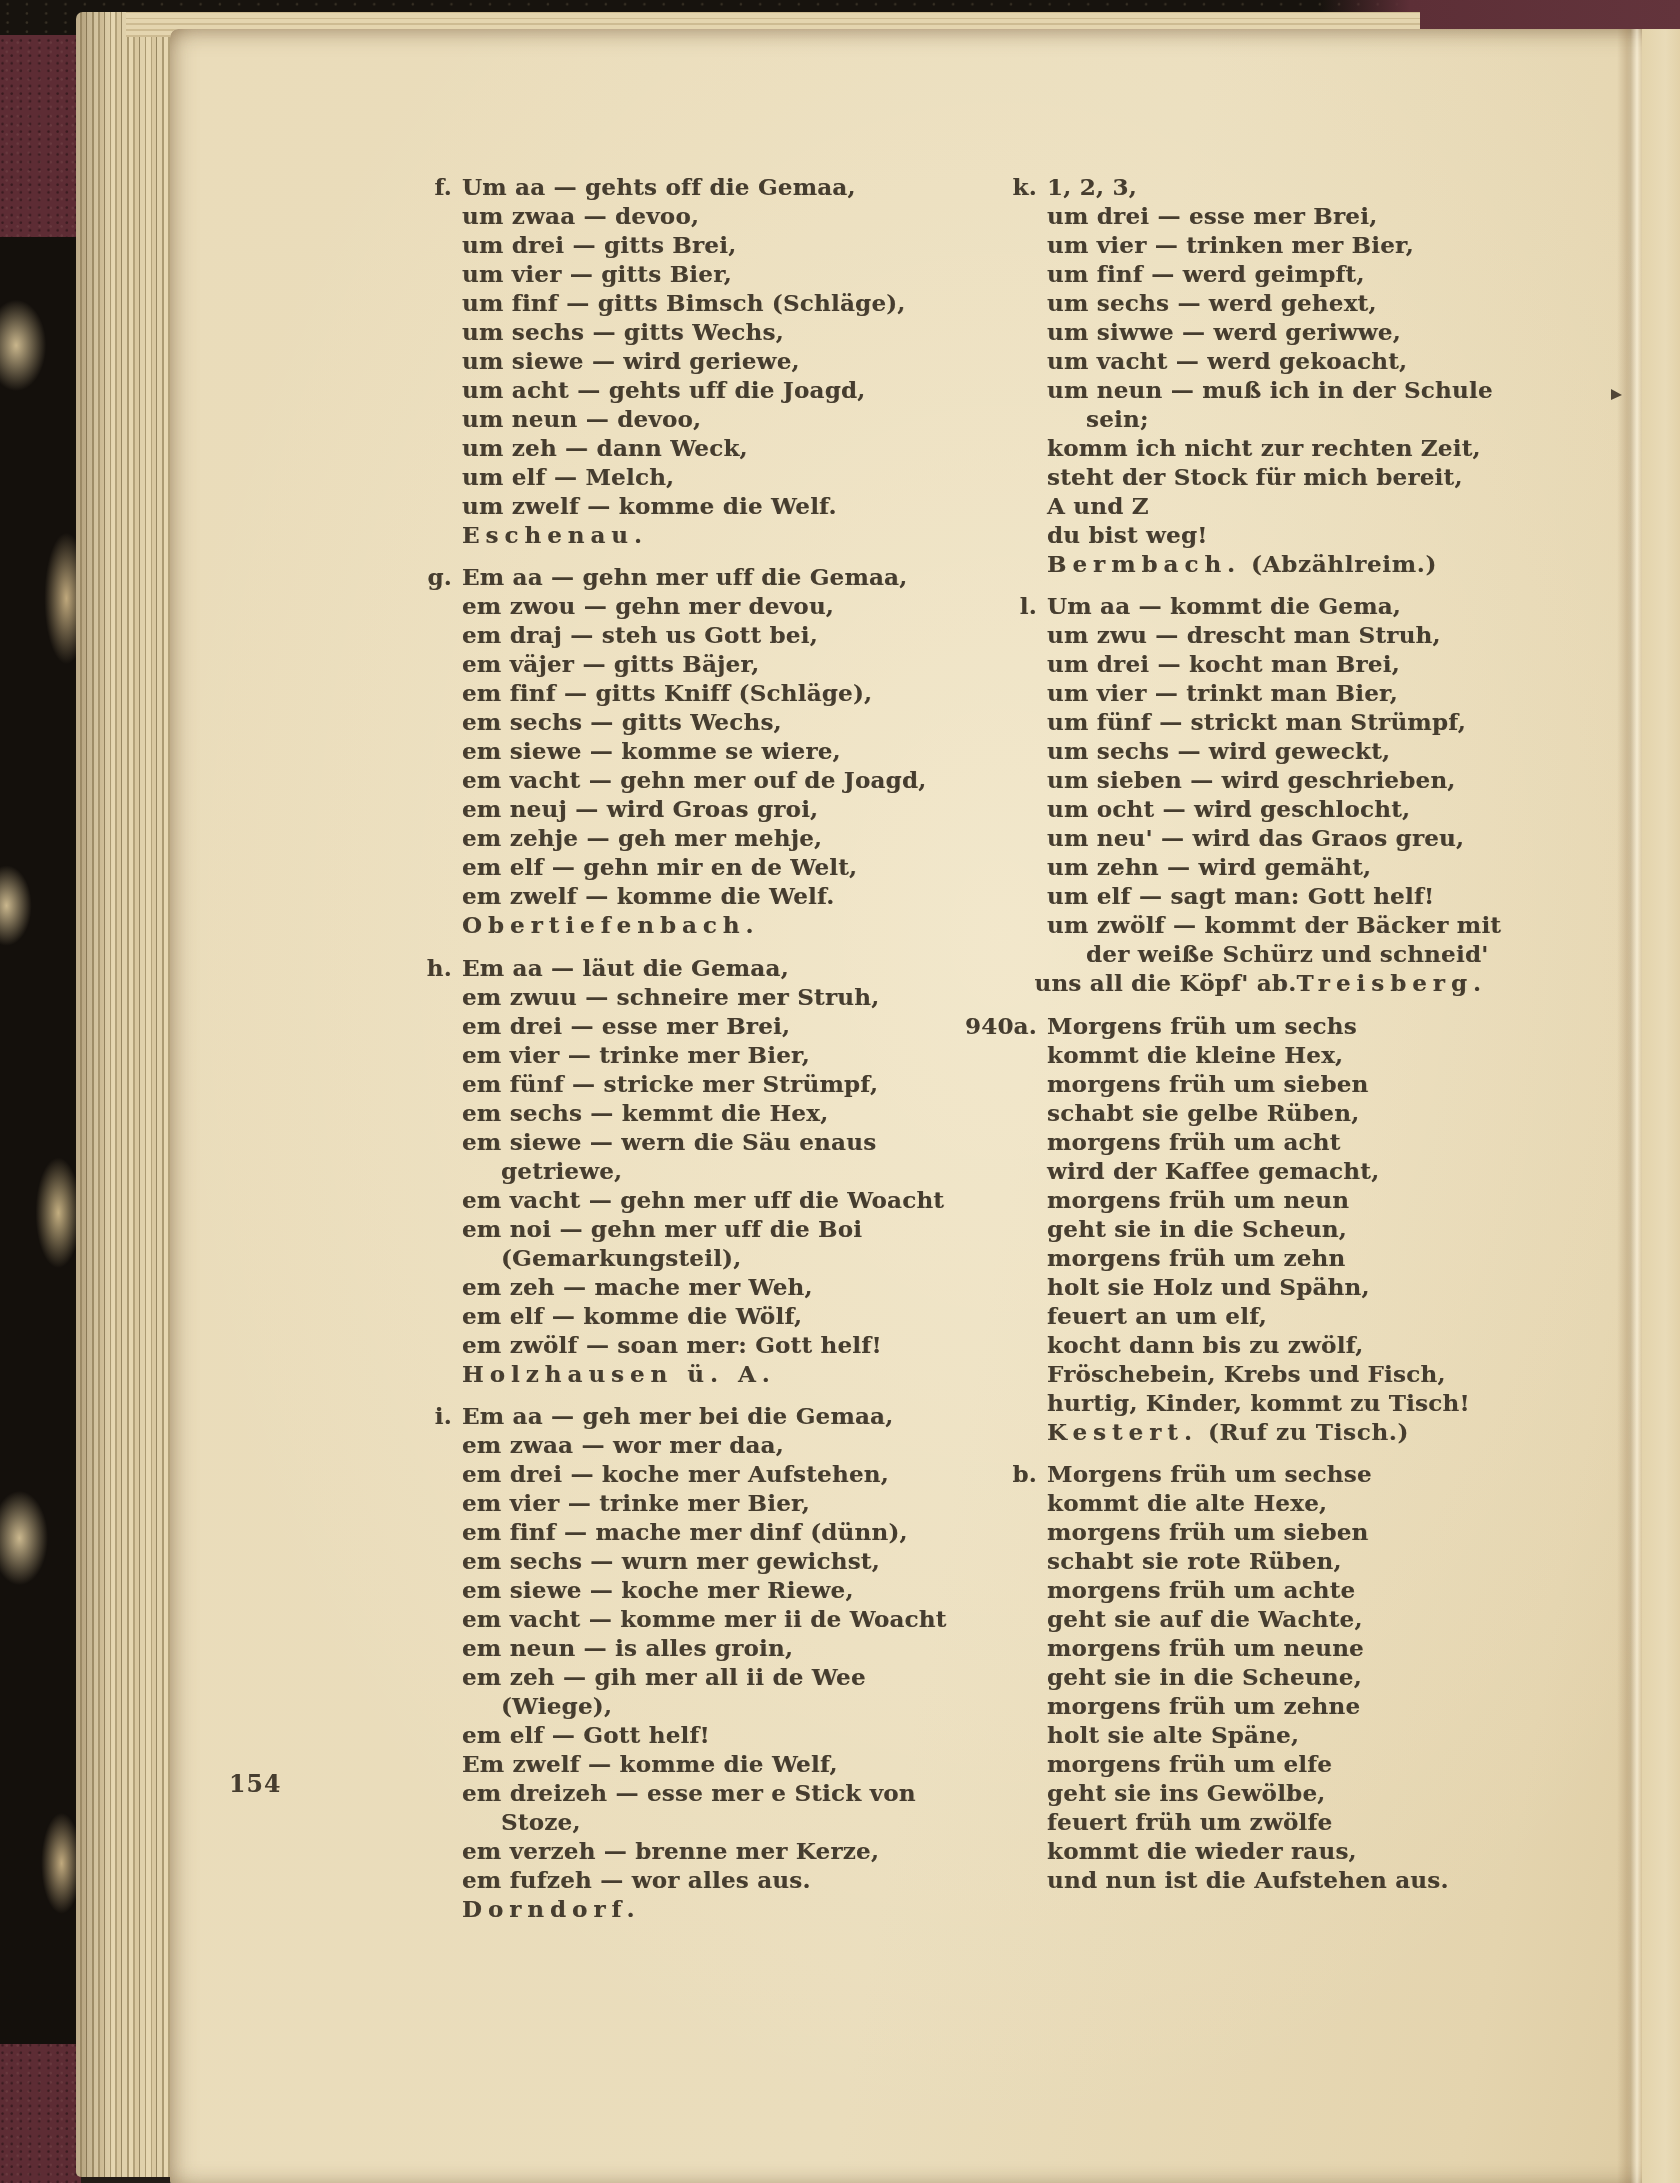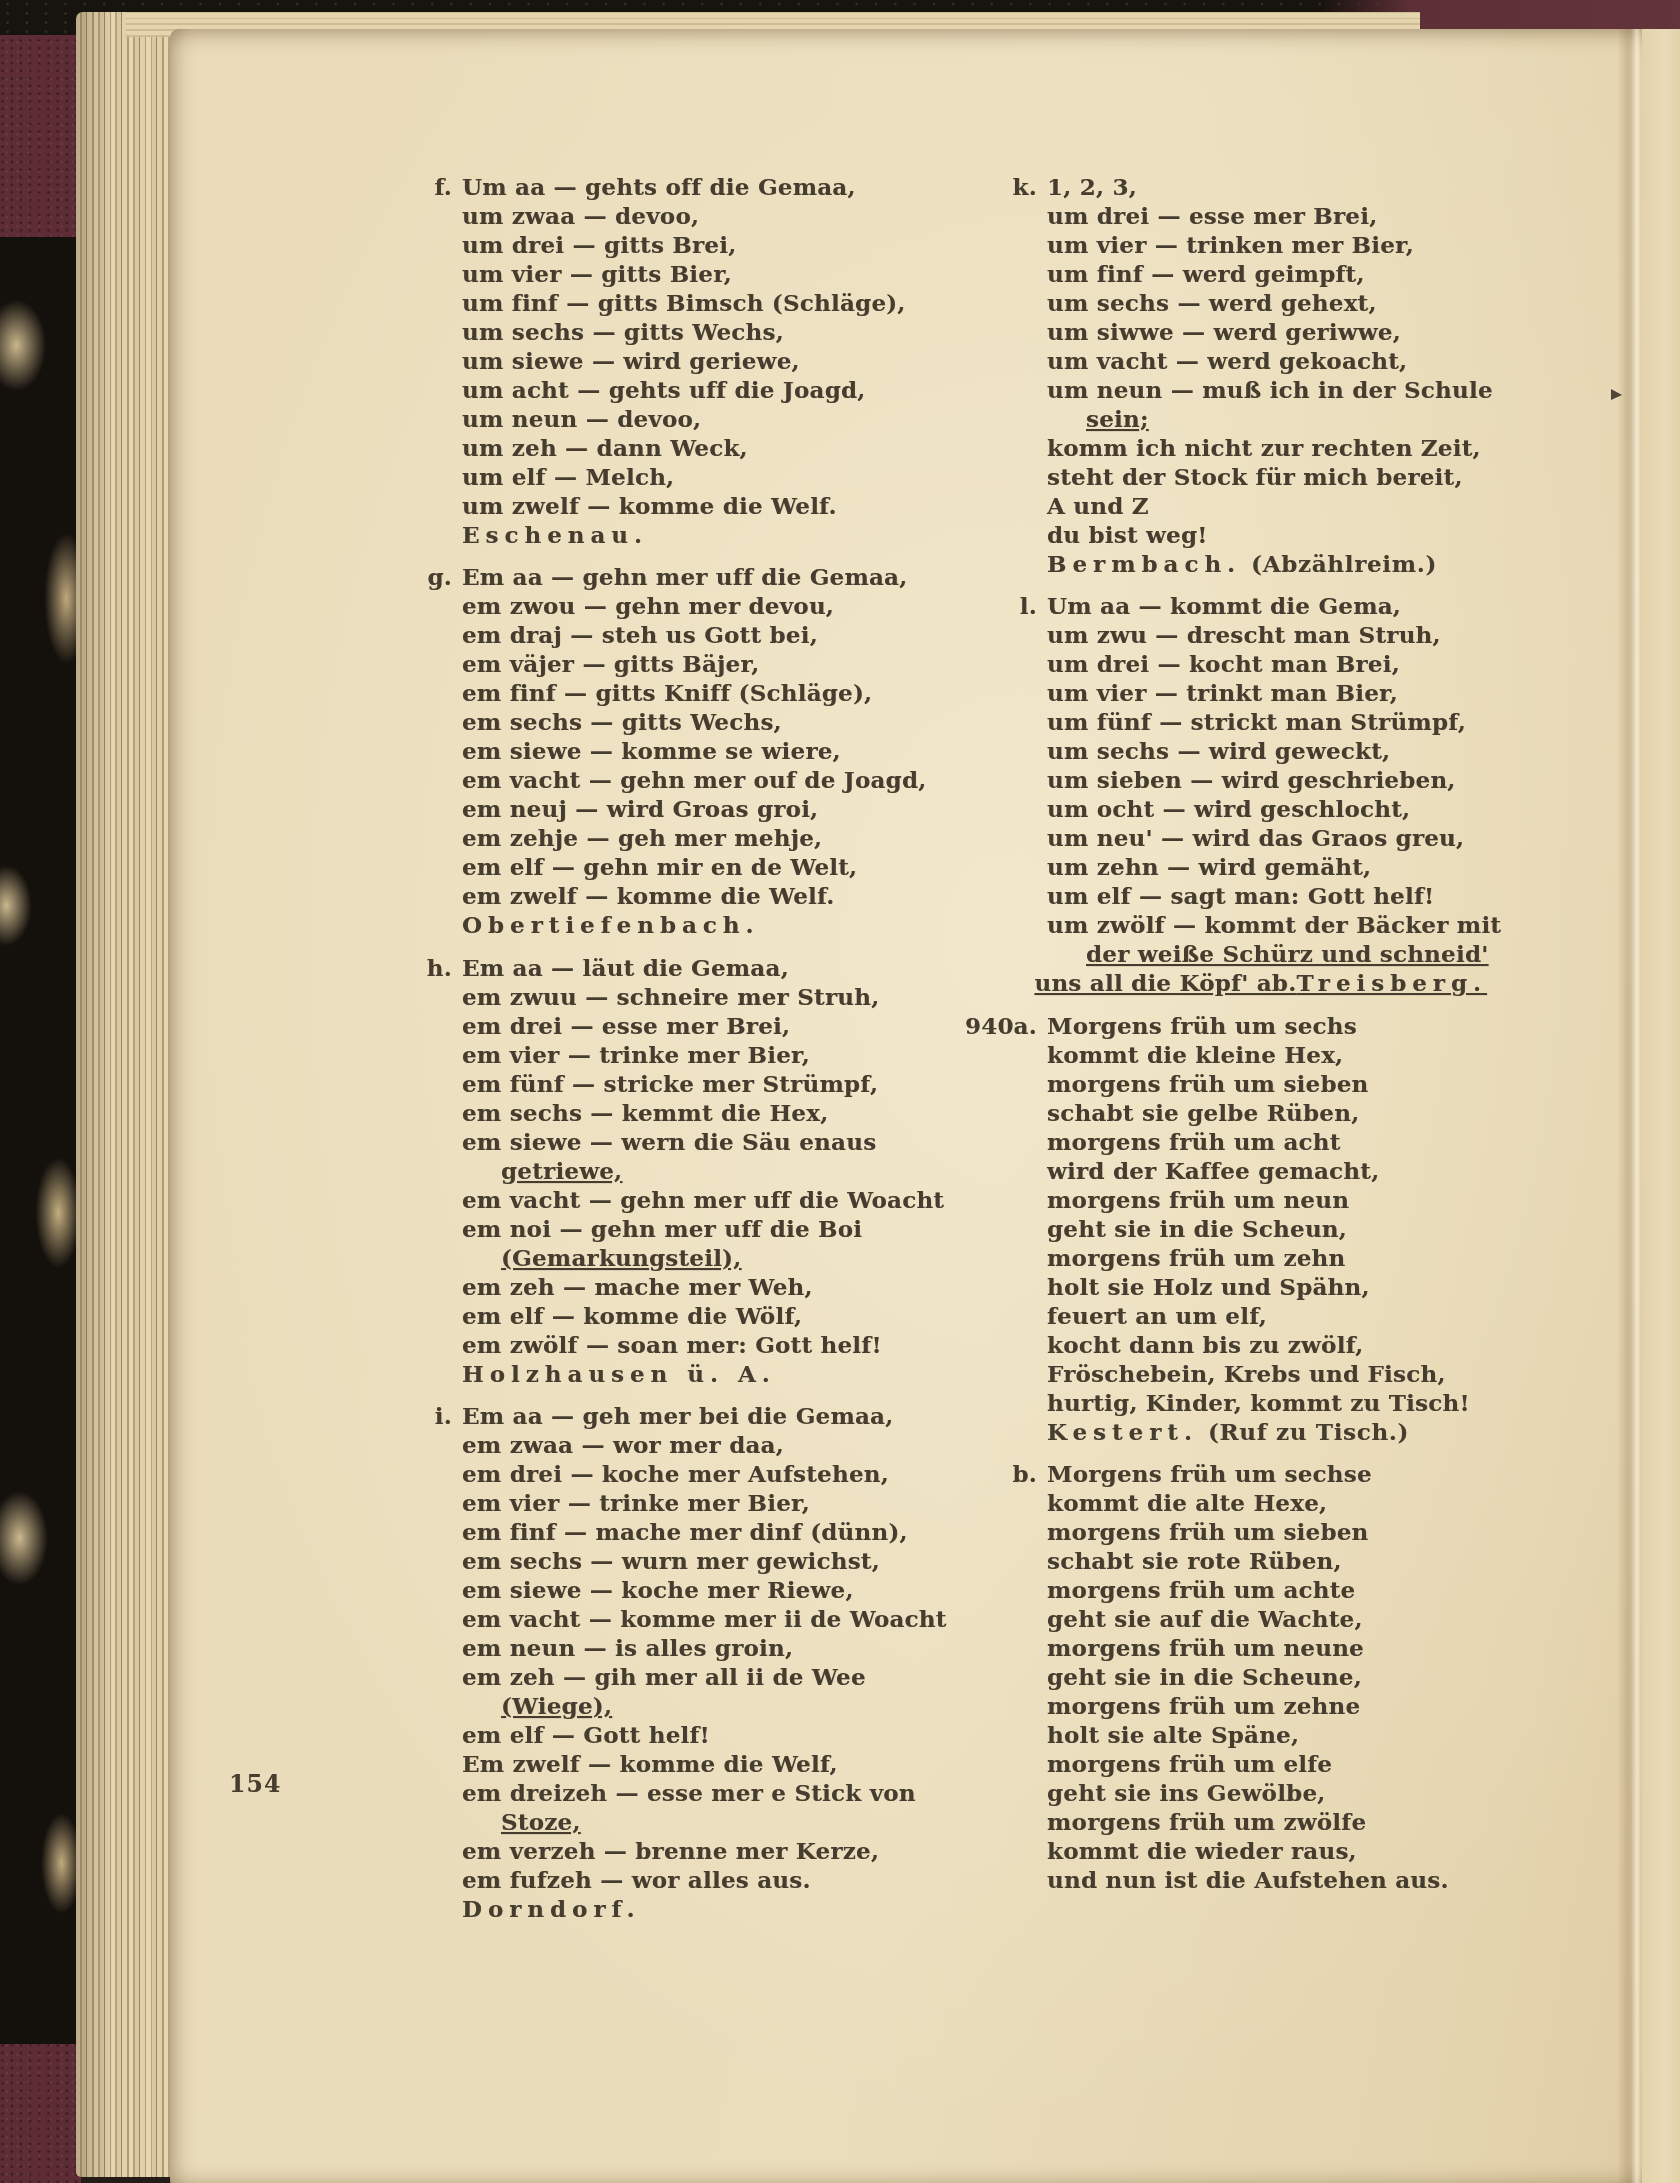--- a/index.html
+++ b/index.html
@@ -68,21 +68,21 @@
   
   .col{position:absolute;font-family:"DejaVu Serif","Liberation Serif",serif;
     font-weight:700;font-size:23px;line-height:29px;color:#463d2f;
     letter-spacing:0.01em;text-shadow:0.3px 0.3px 0 rgba(70,61,47,0.4);}
   #col-left{left:292px;top:143px;width:462px;}
   #col-right{left:877px;top:143px;width:440px;}
 
   .section{margin-bottom:13.4px;}
   .line{position:relative;white-space:nowrap;}
   .line .label{position:absolute;right:100%;margin-right:10px;}
-  .line.indent{padding-left:39px;text-decoration:underline;}
+  .line.indent{padding-left:39px;}
   .line.spread{display:flex;justify-content:flex-end;padding-left:25px;}
   .attribution{text-align:left;padding-right:5px;}
   .place{letter-spacing:0.26em;}
   .attribution .note{margin-left:10px;letter-spacing:0.03em;}
 
   .page-number{position:absolute;left:59px;top:1741px;
     font:700 23.5px/29px "DejaVu Serif","Liberation Serif",serif;
     color:#463d2f;letter-spacing:0.05em;text-shadow:0.3px 0.3px 0 rgba(70,61,47,0.4);}
 </style>
 </head>
@@ -229,21 +229,21 @@
           <div class="line"><span>morgens früh um sieben</span></div>
           <div class="line"><span>schabt sie rote Rüben,</span></div>
           <div class="line"><span>morgens früh um achte</span></div>
           <div class="line"><span>geht sie auf die Wachte,</span></div>
           <div class="line"><span>morgens früh um neune</span></div>
           <div class="line"><span>geht sie in die Scheune,</span></div>
           <div class="line"><span>morgens früh um zehne</span></div>
           <div class="line"><span>holt sie alte Späne,</span></div>
           <div class="line"><span>morgens früh um elfe</span></div>
           <div class="line"><span>geht sie ins Gewölbe,</span></div>
-          <div class="line"><span>morgens früh um zwölfe</span></div>
+          <div class="line"><span>feuert früh um zwölfe</span></div>
           <div class="line"><span>kommt die wieder raus,</span></div>
           <div class="line"><span>und nun ist die Aufstehen aus.</span></div>
         </div>
       </div>
 
     <div class="page-number">154</div>
   </div>
 </div>
 
 

